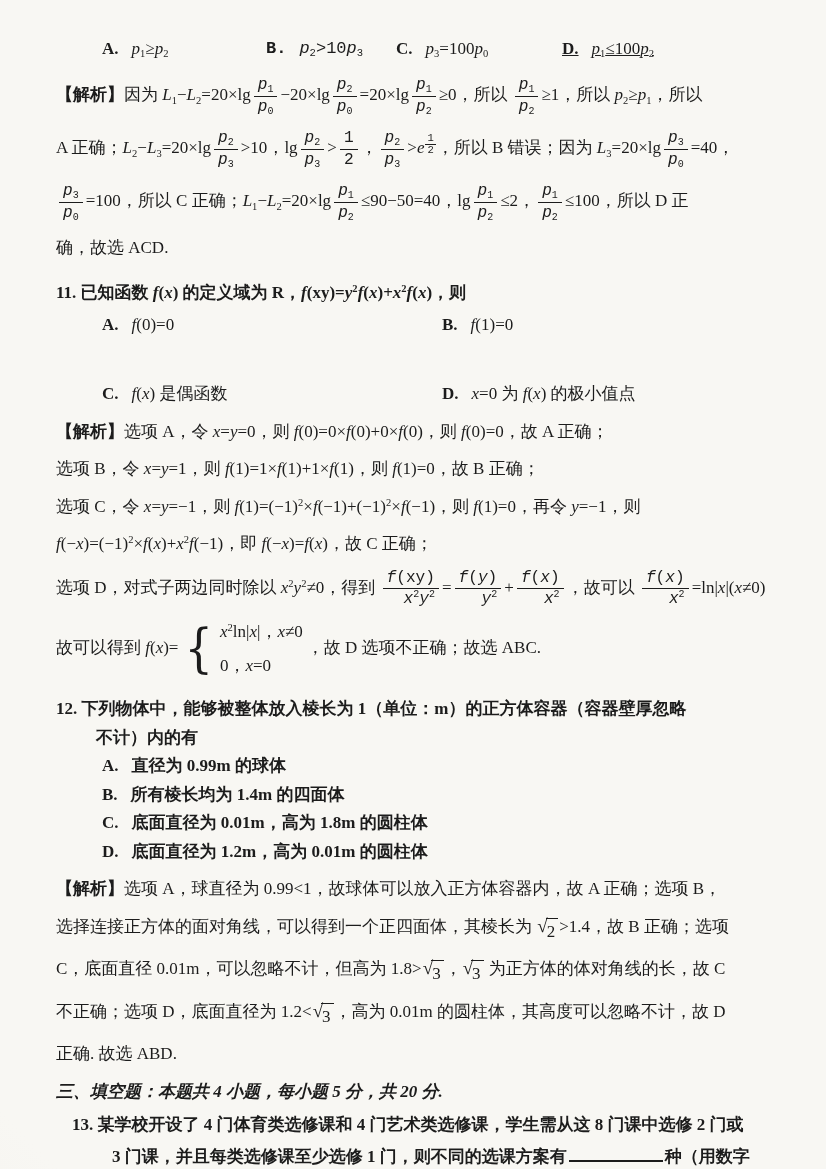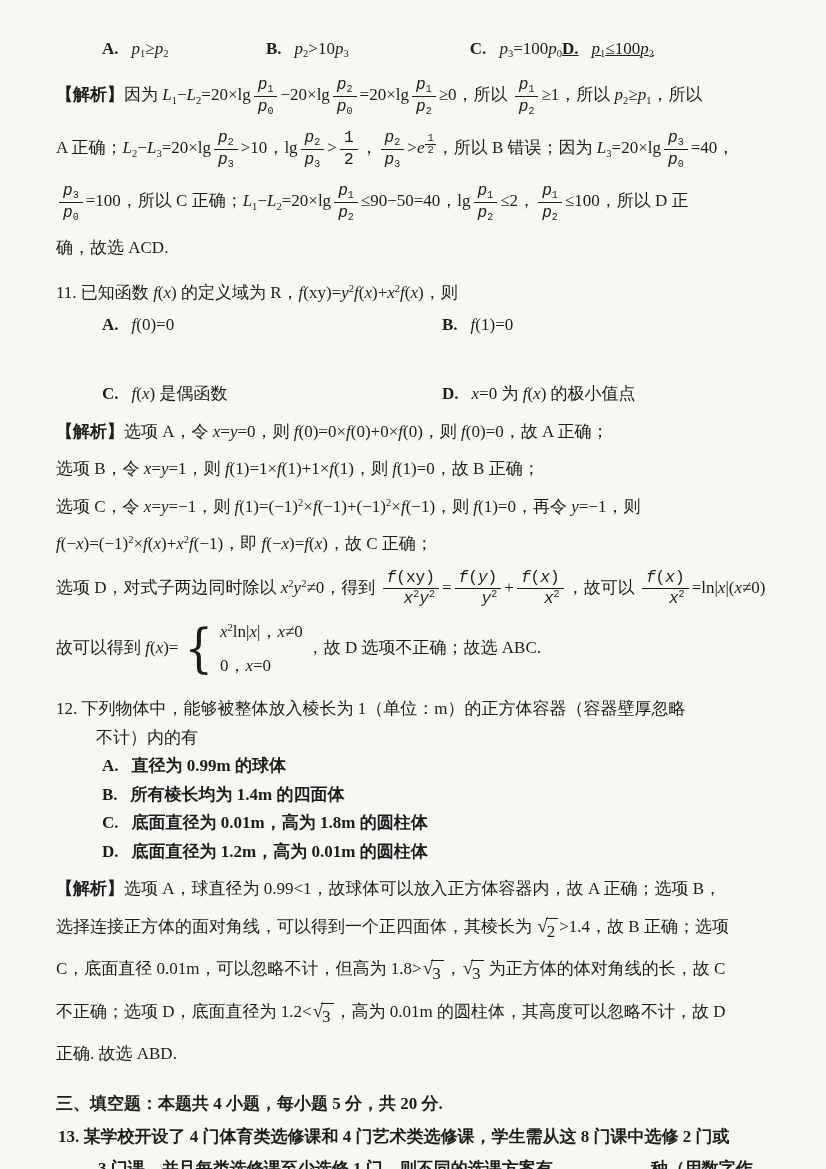--- a/index.html
+++ b/index.html
@@ -31,38 +31,38 @@
   .sqrt{display:inline-flex;align-items:flex-start;vertical-align:-2px;margin:0 1px;}
   .sqrt .rad{font-size:1.12em;line-height:1;transform:translateY(-2px);}
   .sqrt .sbar{border-top:1.7px solid currentColor;padding:0 3px 0 1px;margin-left:-2px;}
   
   .cases{display:inline-flex;align-items:center;vertical-align:middle;margin:0 4px;}
   .cases .brace{font-size:3.1em;font-weight:400;line-height:0.85;margin-right:4px;font-family:"DejaVu Serif",serif;transform:scaleX(0.85);}
   .cases .crows{display:inline-flex;flex-direction:column;gap:13px;text-align:left;line-height:1.25;}
   
   .blank{display:inline-block;width:94px;border-bottom:2.2px solid currentColor;height:0.95em;vertical-align:baseline;margin:0 2px;}
   
-  .mline{margin:6px 2px;}
+  .mline{margin:6px 16px;}
   .sol .mline{margin:12px 0;}
   
   .opt-row{display:flex;padding-left:46px;margin:2px 0 14px;}
   .opt-row .opt{width:164px;}
-  .opt-row .opt:nth-child(2){width:130px;}
-  .opt-row .opt:nth-child(3){width:166px;text-align:right;}
+  .opt-row .opt:nth-child(2){width:130px;font-family:Liberation Mono, monospace;}
+  .opt-row .opt:nth-child(3){width:166px;}
   .opt-row .opt:last-child{width:auto;text-decoration:underline;}
   .olabel{font-weight:700;margin-right:13px;}
   
   .grid2{display:grid;grid-template-columns:296px 1fr;row-gap:5px;padding-left:46px;margin:6px 0 8px;gap:44px;}
   
   .optlist{padding-left:46px;font-weight:700;margin:2px 0 6px;}
   .optlist .opt{display:block;margin:3px 0;}
-  .stem{font-weight:400;margin-top:20px;}
+  .stem{font-weight:700;margin-top:20px;}
   .stem .mline{margin:3px 0;}
   .stem .mline + .mline{padding-left:40px;}
-  .sec-title{font-weight:700;margin-top:24px;}
+  .sec-title{font-weight:700;margin-top:12px;font-style:italic;}
   .q13{font-weight:700;margin-top:8px;}
   .q13 .mline + .mline{padding-left:40px;}
   .qblock{margin-top:18px;}
 </style>
 </head>
 <body>
 
 <main class="page">
 
   <div class="opt-row">

